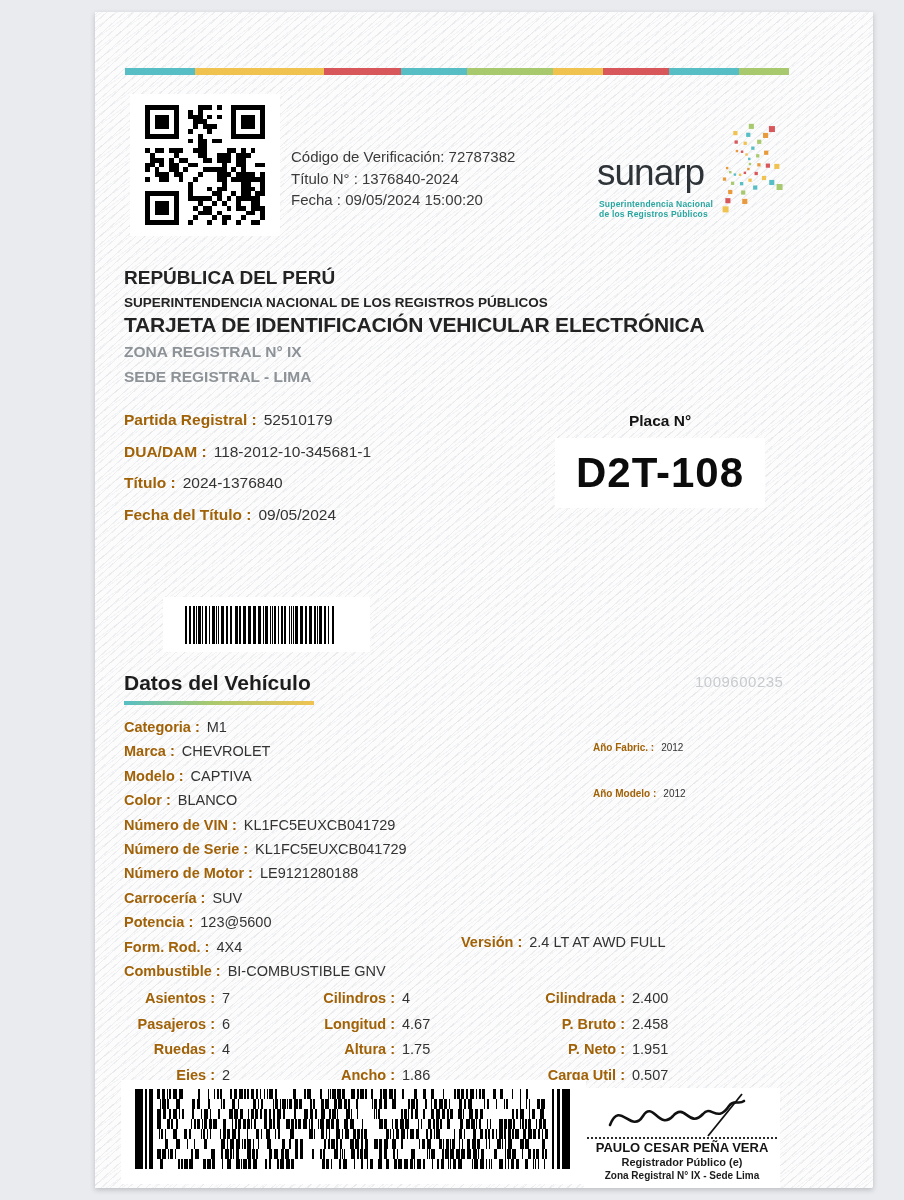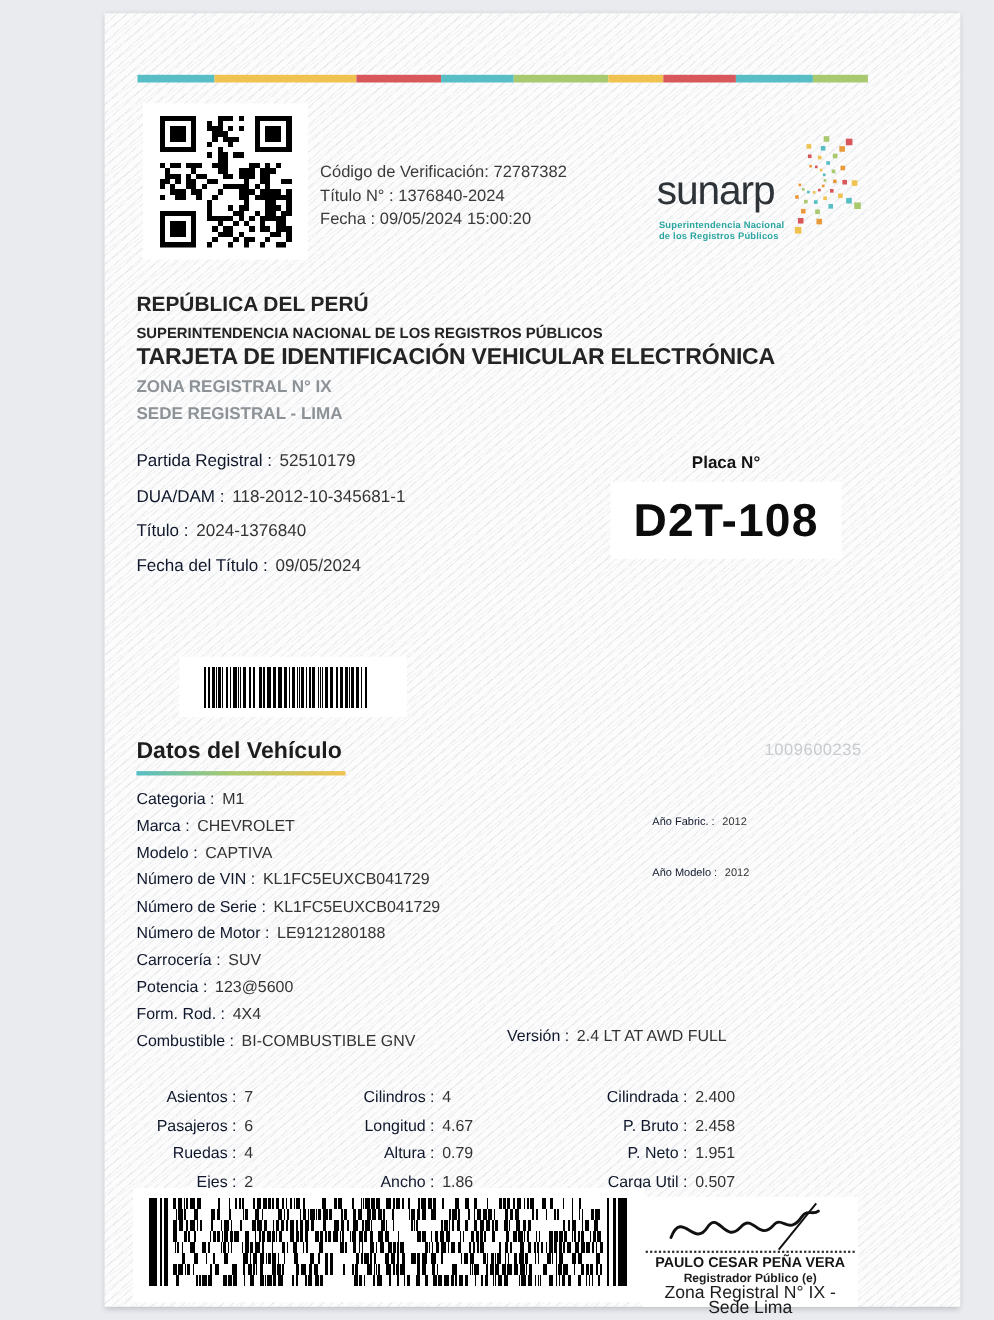--- a/index.html
+++ b/index.html
@@ -36,21 +36,21 @@
   .logo-tagline{left:504px;top:187px;font-size:8.5px;line-height:10px;font-weight:bold;letter-spacing:.2px;}
 
   .h-country{left:29px;top:255px;font-size:19px;font-weight:bold;color:#232323;}
   .h-org{left:29px;top:283px;font-size:13.5px;font-weight:bold;color:#232323;}
   .h-title{left:29px;top:301px;font-size:21px;font-weight:bold;color:#232323;letter-spacing:-.2px;}
   .h-zona{left:29px;top:331px;font-size:15.5px;font-weight:bold;}
   .h-sede{left:29px;top:356px;font-size:15.5px;font-weight:bold;}
 
   .reg-fields{left:29px;top:392px;}
   .reg-fields .row{line-height:31.5px;font-size:15.5px;white-space:nowrap;}
-  .flabel{font-weight:normal;color:#0f172a;}
+  .flabel{font-weight:bold;color:#a16207;}
   .fvalue{margin-left:7px;color:#333;}
 
   .placa-label{left:460px;top:400px;width:210px;text-align:center;font-size:15.5px;font-weight:bold;color:#141414;}
   .placa-box{left:460px;top:426px;width:210px;height:70px;background:#fff;display:flex;align-items:center;justify-content:center;}
   .placa-value{font-size:42px;font-weight:bold;color:#0c0c0c;letter-spacing:1px;}
 
   .mid-barcode-panel{left:68px;top:585px;width:207px;height:55px;background:#fff;}
   .mid-barcode-panel svg{position:absolute;left:22px;top:9px;width:150px;height:38px;}
 
   .section-title{left:29px;top:659px;font-size:21px;font-weight:bold;color:#1d1d1d;}
@@ -70,21 +70,21 @@
   .col3{left:402px;top:974px;} .col3 .flabel{width:128px;}
 
   .pdf-panel{left:26px;top:1068px;width:465px;height:104px;background:#fff;}
   .pdf-panel svg{position:absolute;left:14px;top:9px;width:435px;height:80px;}
 
   .sig-box{left:489px;top:1076px;width:196px;height:100px;background:#fff;text-align:center;padding-top:3px;box-sizing:border-box;}
   .sig-box svg{width:168px;height:46px;display:block;margin:0 auto;}
   .sig-dots{border-top:2px dotted #2a2a2a;margin:0 3px;}
   .sig-name{font-size:13px;font-weight:bold;color:#141414;line-height:16px;margin-top:1px;}
   .sig-title{font-size:11px;font-weight:bold;color:#1c1c1c;line-height:13px;}
-  .sig-zone{font-size:16px;font-weight:normal;color:#1c1c1c;line-height:14px;}
+  .sig-zone{font-size:10px;font-weight:bold;color:#1c1c1c;line-height:14px;}
 </style>
 </head>
 <body>
 
 <div class="page">
   <div class="card">
 
     <div class="abs topbar">
         <div style="background: rgb(86, 190, 196); flex: 10.5 1 0%;"></div>
         <div style="background: rgb(240, 195, 81); flex: 19.5 1 0%;"></div>
@@ -413,20 +413,21 @@
     </div>
 
     <div class="abs section-title">Datos del Vehículo</div>
     <div class="abs section-underline" style="background: linear-gradient(90deg, rgb(86, 190, 196), rgb(168, 201, 110) 45%, rgb(240, 195, 81));"></div>
     <div class="abs watermark" style="color: rgb(200, 203, 206);">1009600235</div>
 
     <div class="abs veh-left">
         <div class="row"><span class="flabel">Categoria :</span><span class="fvalue">M1</span></div>
         <div class="row"><span class="flabel">Marca :</span><span class="fvalue">CHEVROLET</span></div>
         <div class="row"><span class="flabel">Modelo :</span><span class="fvalue">CAPTIVA</span></div>
+        <div class="row"><span class="flabel">Color :</span><span class="fvalue">BLANCO</span></div>
         <div class="row"><span class="flabel">Número de VIN :</span><span class="fvalue">KL1FC5EUXCB041729</span></div>
         <div class="row"><span class="flabel">Número de Serie :</span><span class="fvalue">KL1FC5EUXCB041729</span></div>
         <div class="row"><span class="flabel">Número de Motor :</span><span class="fvalue">LE9121280188</span></div>
         <div class="row"><span class="flabel">Carrocería :</span><span class="fvalue">SUV</span></div>
         <div class="row"><span class="flabel">Potencia :</span><span class="fvalue">123@5600</span></div>
         <div class="row"><span class="flabel">Form. Rod. :</span><span class="fvalue">4X4</span></div>
         <div class="row"><span class="flabel">Combustible :</span><span class="fvalue">BI-COMBUSTIBLE GNV</span></div>
       </div>
     <div class="abs veh-right">
         <div class="row"><span class="flabel">Año Fabric. :</span><span class="fvalue">2012</span></div>
@@ -439,21 +440,21 @@
 
     <div class="abs stats col1">
         <div class="row"><span class="flabel">Asientos :</span><span class="fvalue">7</span></div>
         <div class="row"><span class="flabel">Pasajeros :</span><span class="fvalue">6</span></div>
         <div class="row"><span class="flabel">Ruedas :</span><span class="fvalue">4</span></div>
         <div class="row"><span class="flabel">Ejes :</span><span class="fvalue">2</span></div>
       </div>
     <div class="abs stats col2">
         <div class="row"><span class="flabel">Cilindros :</span><span class="fvalue">4</span></div>
         <div class="row"><span class="flabel">Longitud :</span><span class="fvalue">4.67</span></div>
-        <div class="row"><span class="flabel">Altura :</span><span class="fvalue">0.79</span></div>
+        <div class="row"><span class="flabel">Altura :</span><span class="fvalue">1.75</span></div>
         <div class="row"><span class="flabel">Ancho :</span><span class="fvalue">1.86</span></div>
       </div>
     <div class="abs stats col3">
         <div class="row"><span class="flabel">Cilindrada :</span><span class="fvalue">2.400</span></div>
         <div class="row"><span class="flabel">P. Bruto :</span><span class="fvalue">2.458</span></div>
         <div class="row"><span class="flabel">P. Neto :</span><span class="fvalue">1.951</span></div>
         <div class="row"><span class="flabel">Carga Util :</span><span class="fvalue">0.507</span></div>
       </div>
 
     <div class="abs pdf-panel">

